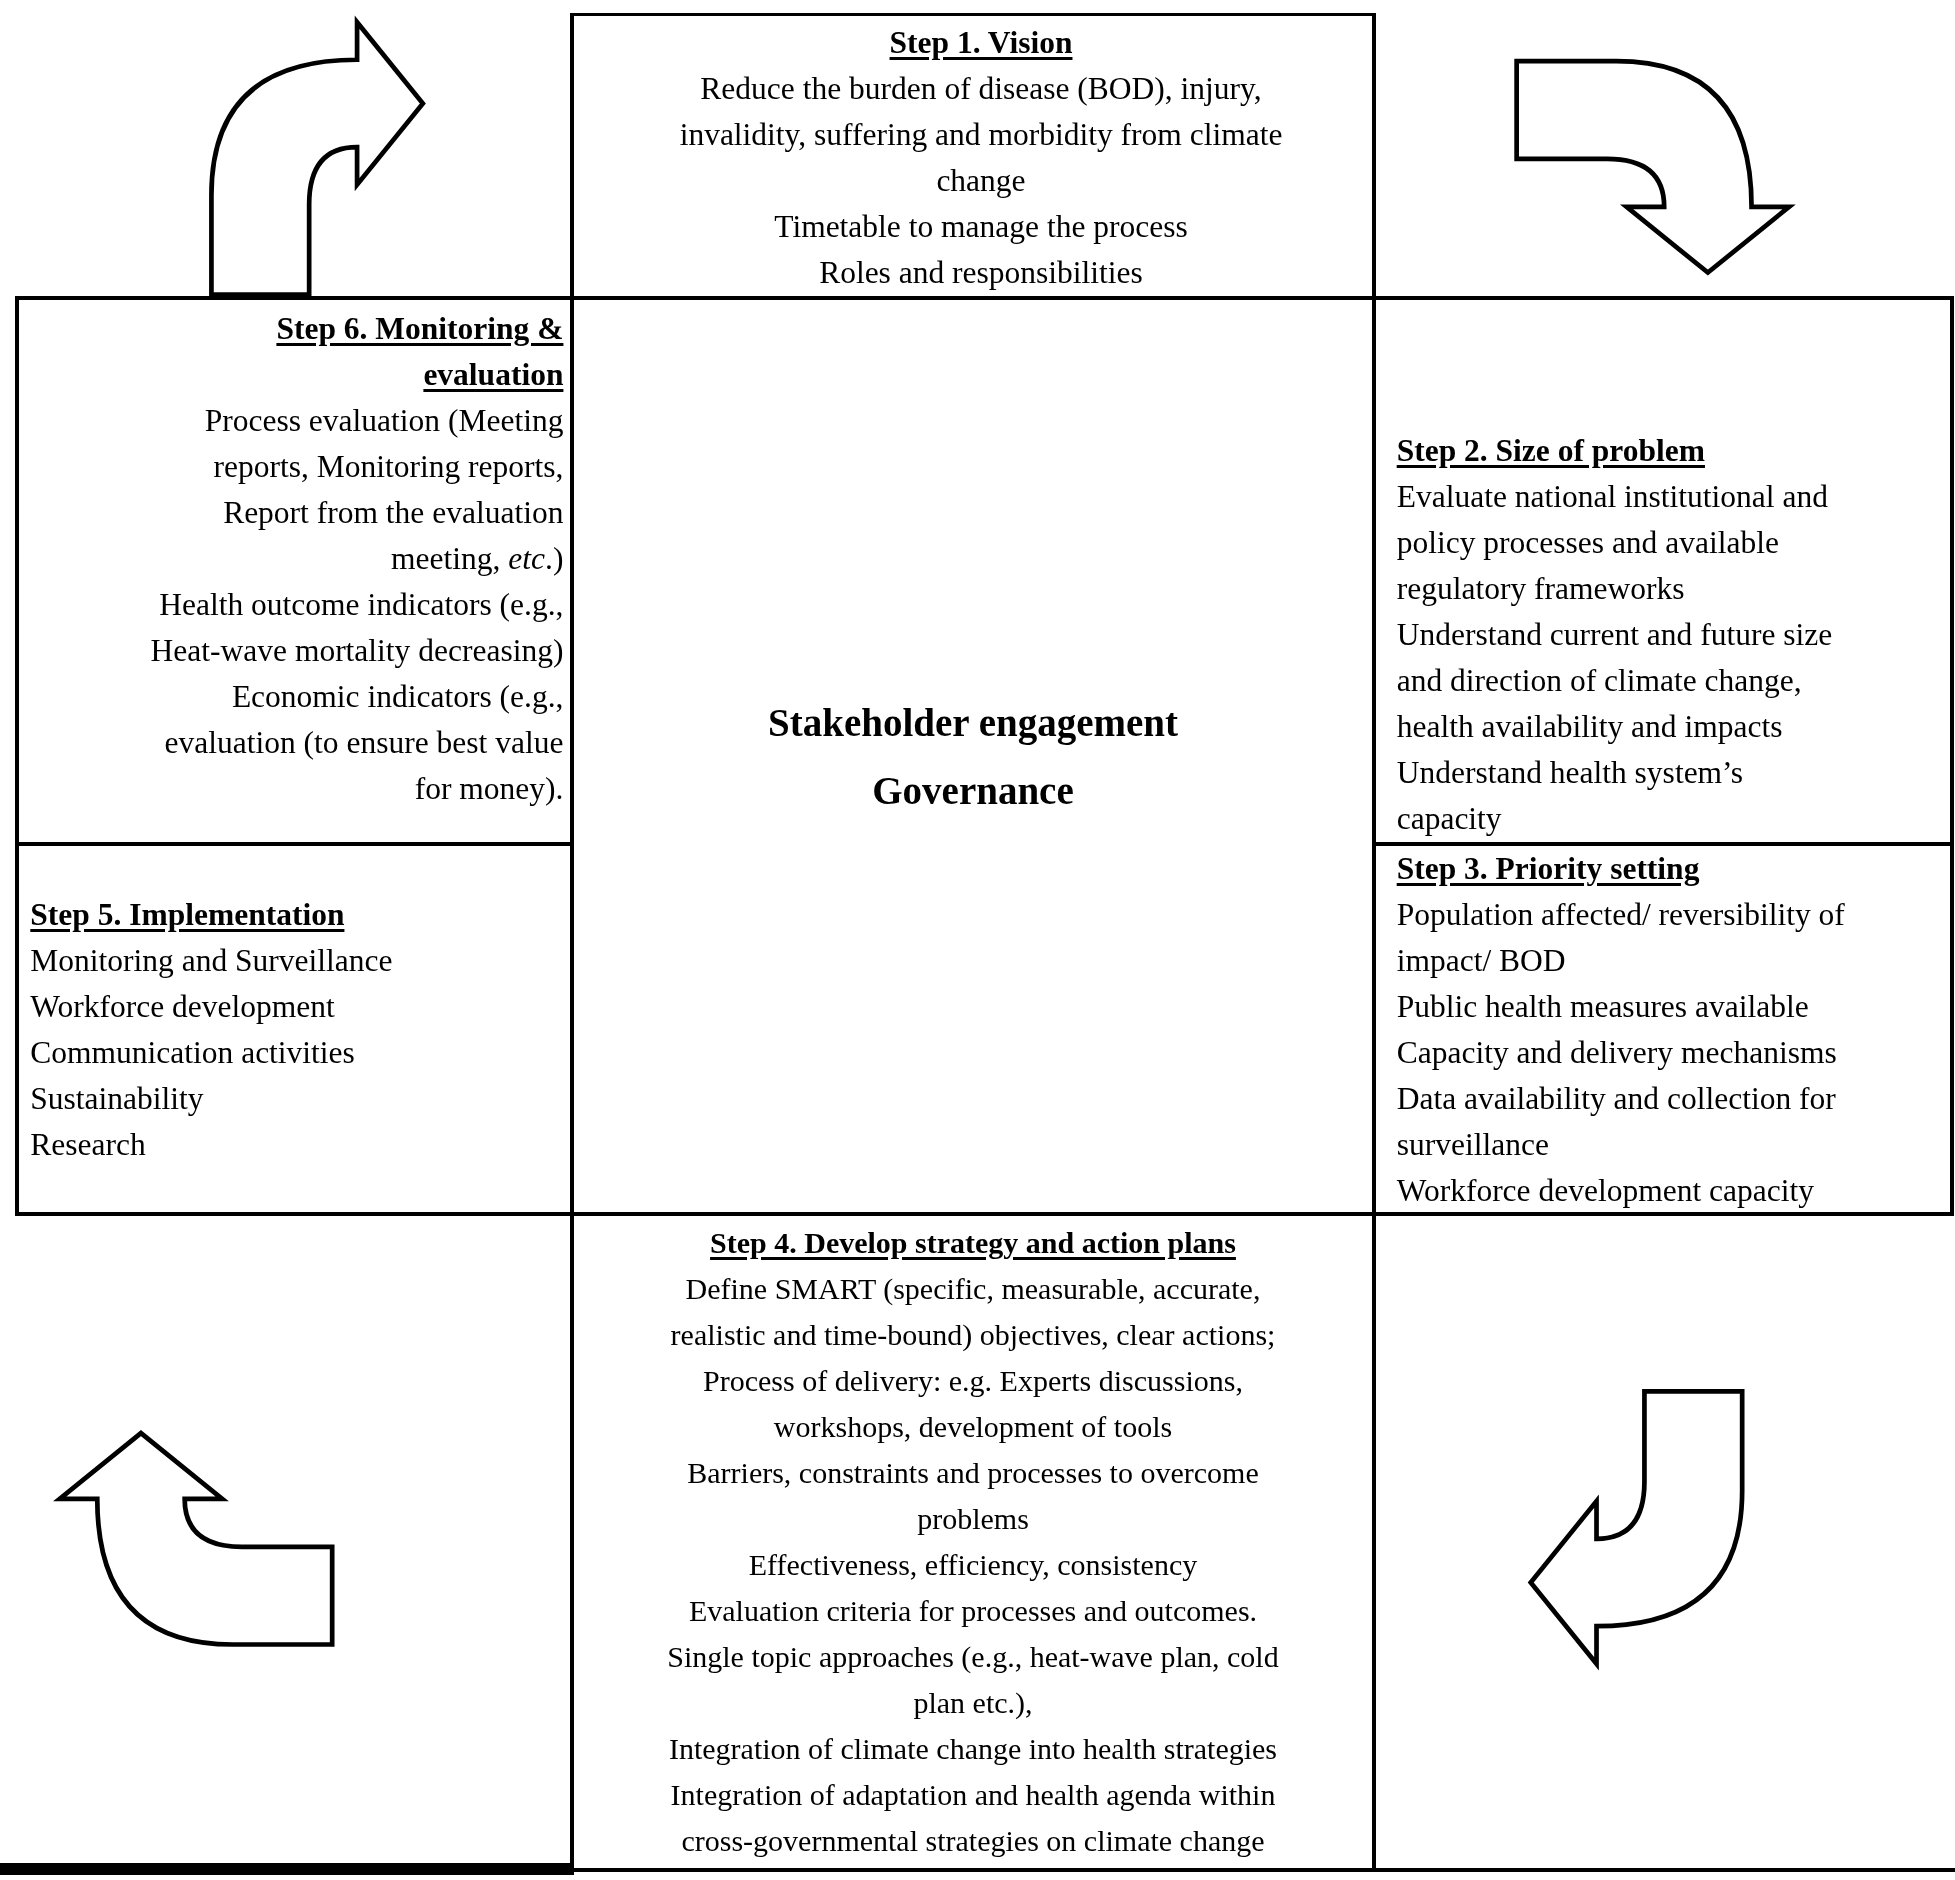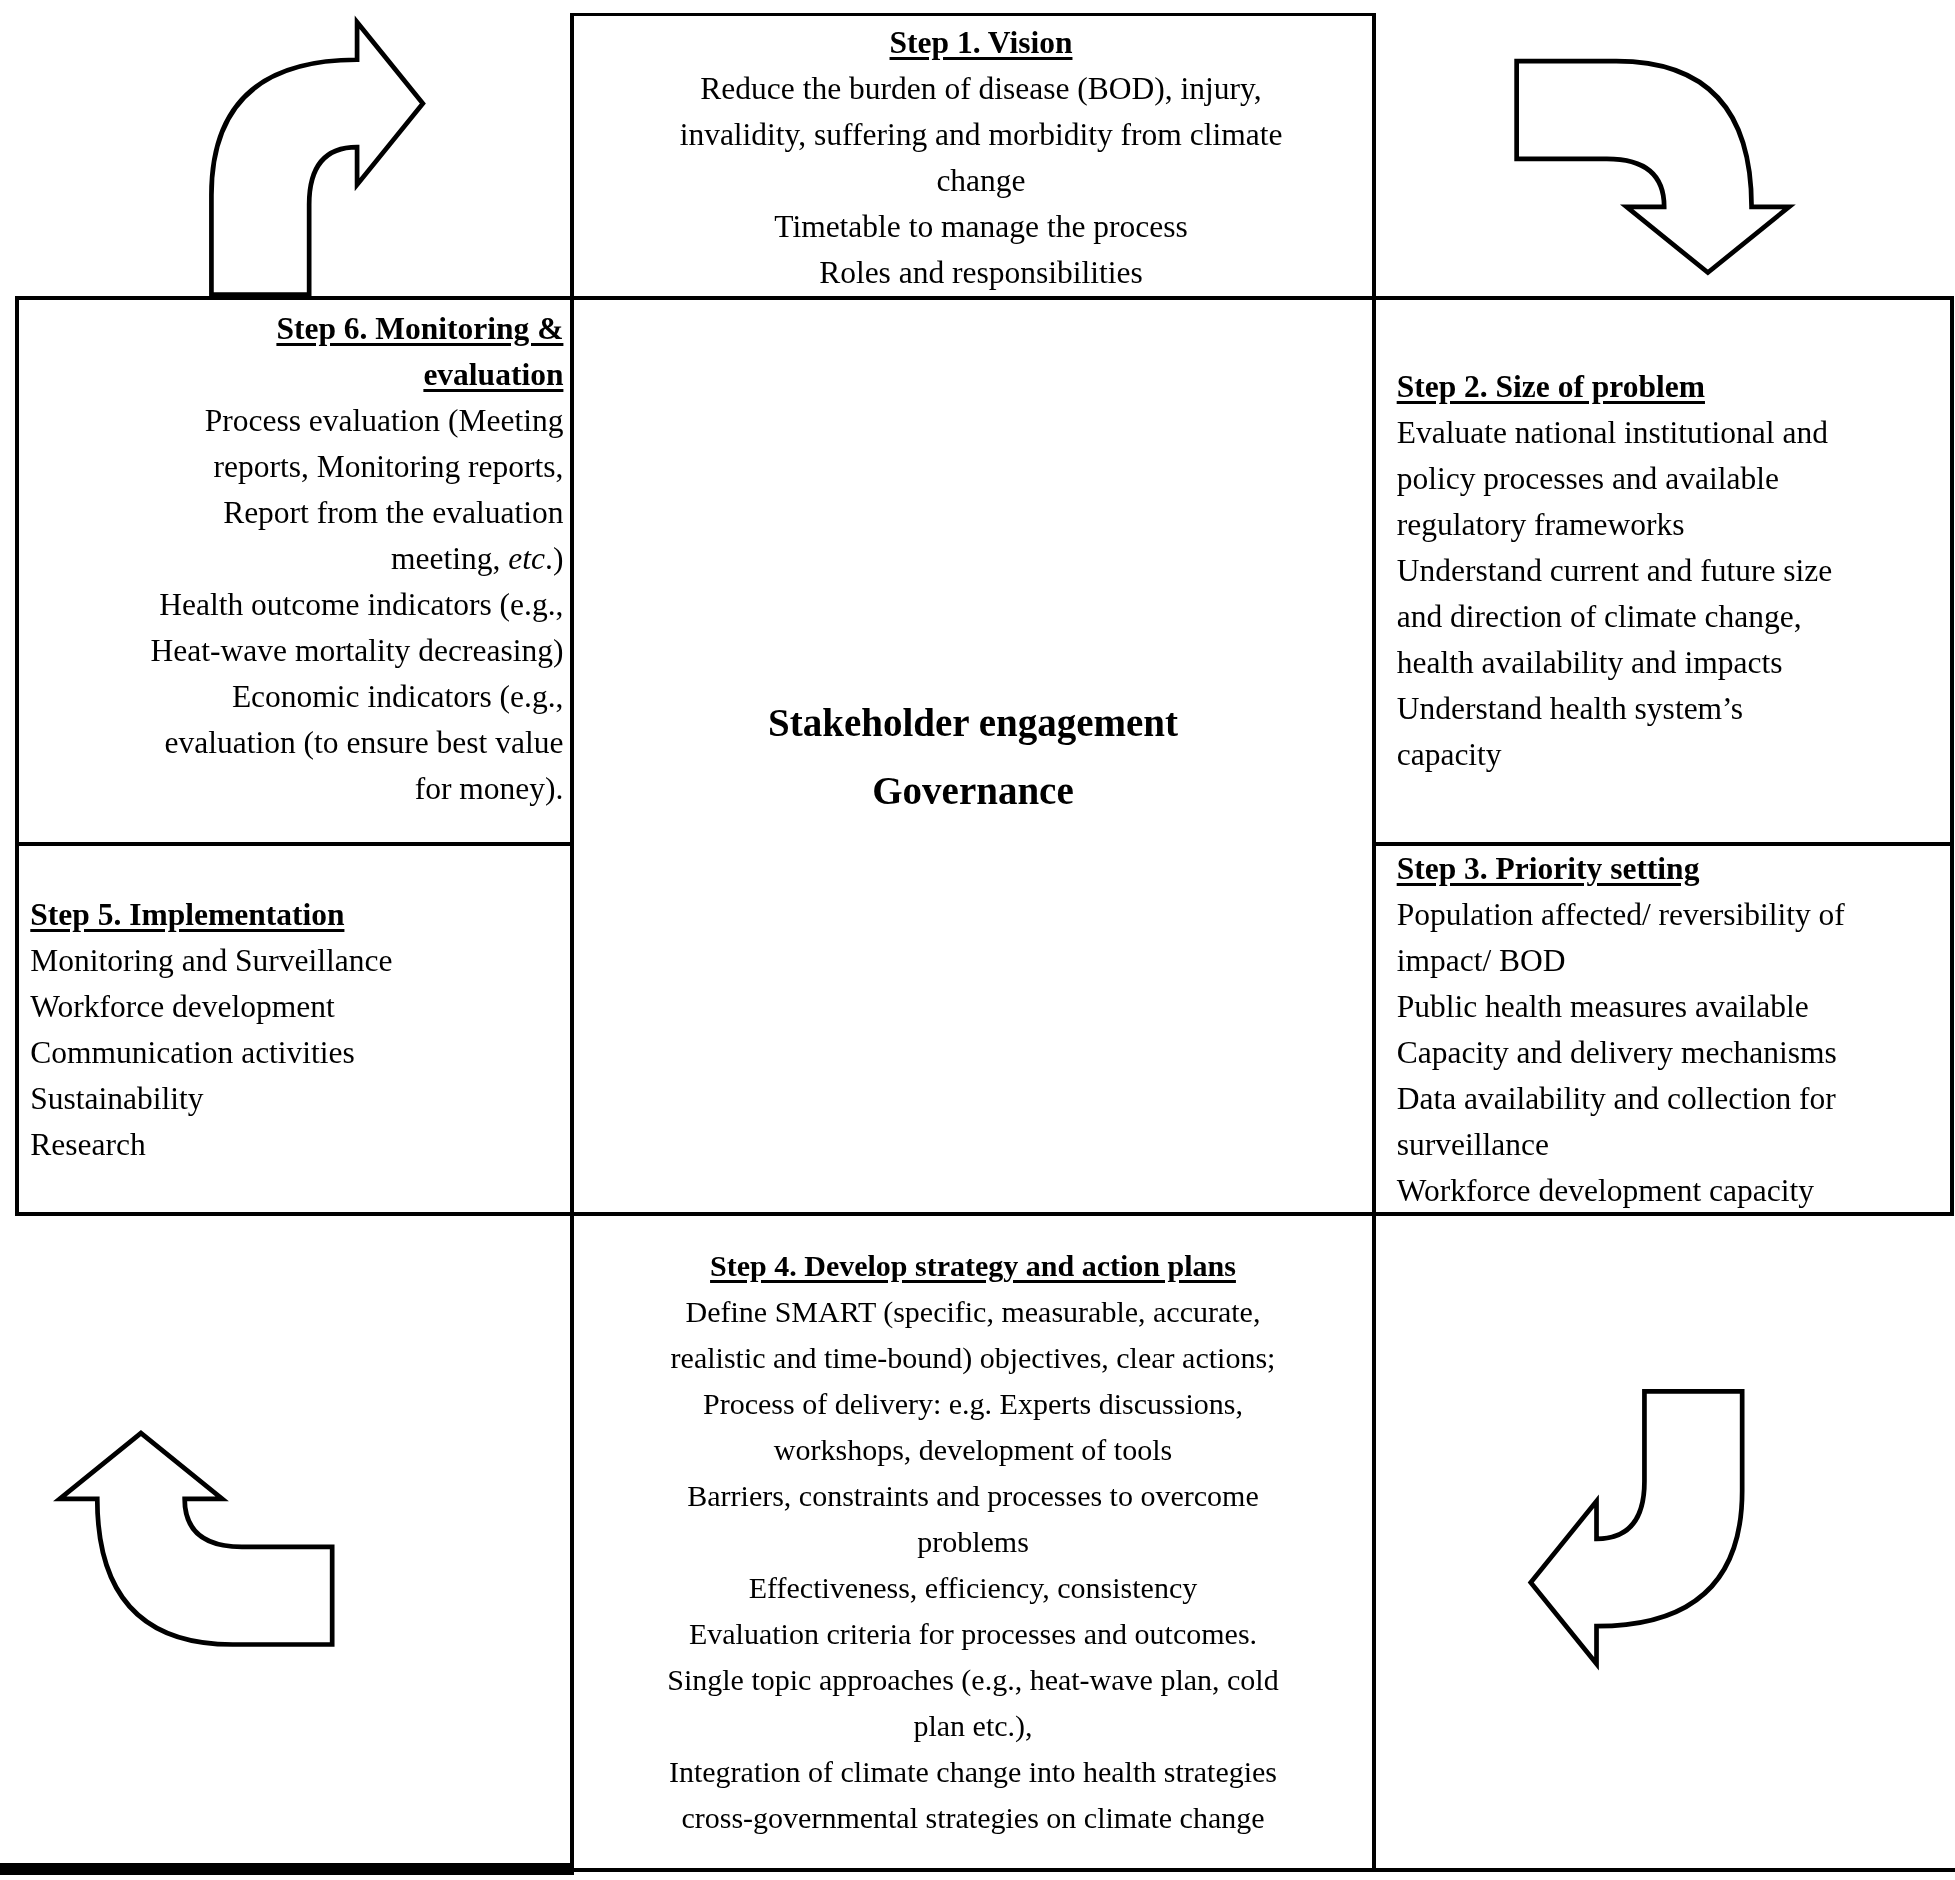--- a/index.html
+++ b/index.html
@@ -44,21 +44,21 @@
     text-decoration-thickness:3.3px;
     text-underline-offset:4.2px;
   }
   .line { white-space:nowrap; }
   .center-text .line { white-space:normal; }
   .it { font-style:italic; }
 
   #step1-box  { left:574px; top:19px;   width:798px; height:277px;  padding-top:0.9px;padding-left:16px; }
   #step6-box  { left:19px;   top:300px;  width:551px; height:542px; padding:5.6px 6.6px 0 11.3px;text-align:right; }
   #step5-box  { left:19px;   top:846px; width:551px; height:367px;  padding:0 6.6px 0 11.3px; }
-  #step2-box  { left:1376px; top:300px;  width:574px; height:542px; padding:0 8.5px 0 20.7px; }
+  #step2-box  { left:1376px; top:300px;  width:574px; height:542px; padding:0 8.5px 0 20.7px;justify-content:flex-end; }
   #step3-box  { left:1376px; top:846px; width:574px; height:367px;  padding:0 8.5px 0 20.7px; }
   #step4-box  { left:574px; top:1216px; width:798px; height:652px; font-size:30px; }
   #stakeholder-box {
     left:574px; top:300px; width:798px; height:913px;
     font-size:39px; font-weight:bold; line-height:68px;
     align-items:center;
   }
 
   #arrow-layer { position:absolute; left:0; top:0; width:1955px; height:1880px; }
   .arrow-shape { fill:#ffffff; stroke:#000000; stroke-width:10px; stroke-linejoin:miter; }
@@ -181,18 +181,19 @@
         <div class="line">realistic and time-bound) objectives, clear actions;</div>
         <div class="line">Process of delivery: e.g. Experts discussions,</div>
         <div class="line">workshops, development of tools</div>
         <div class="line">Barriers, constraints and processes to overcome</div>
         <div class="line">problems</div>
         <div class="line">Effectiveness, efficiency, consistency</div>
         <div class="line">Evaluation criteria for processes and outcomes.</div>
         <div class="line">Single topic approaches (e.g., heat-wave plan, cold</div>
         <div class="line">plan etc.),</div>
         <div class="line">Integration of climate change into health strategies</div>
+        <div class="line">Integration of adaptation and health agenda within</div>
         <div class="line">cross-governmental strategies on climate change</div>
       </div>
   </div>
 
 </div>
 
 
 </body></html>

